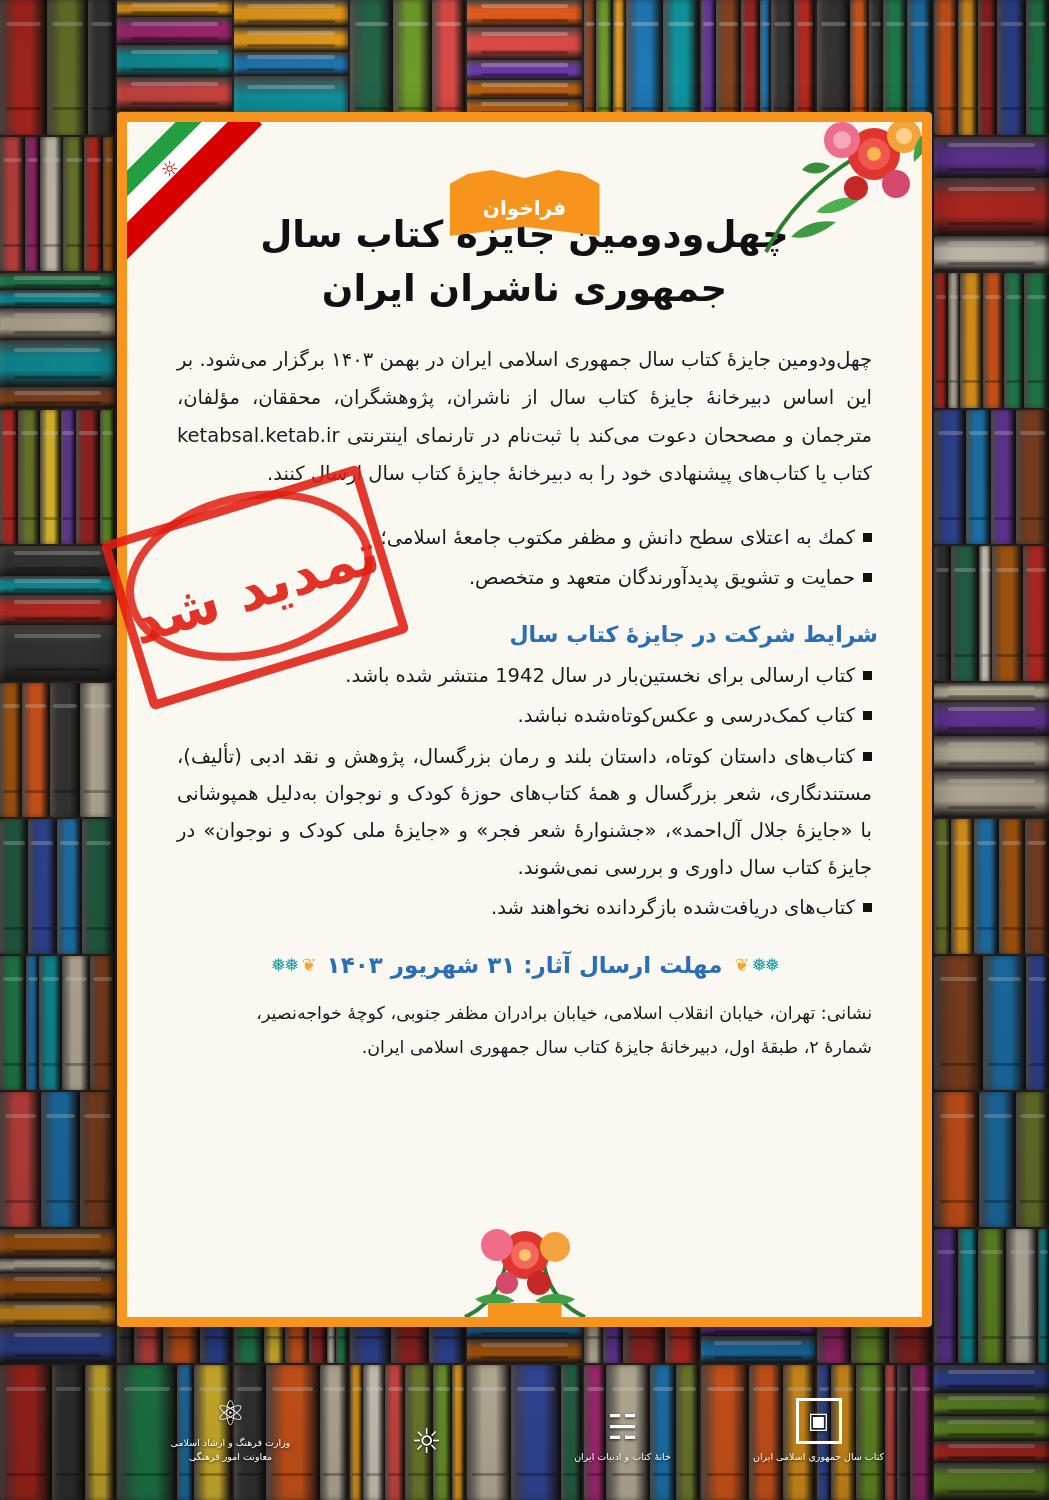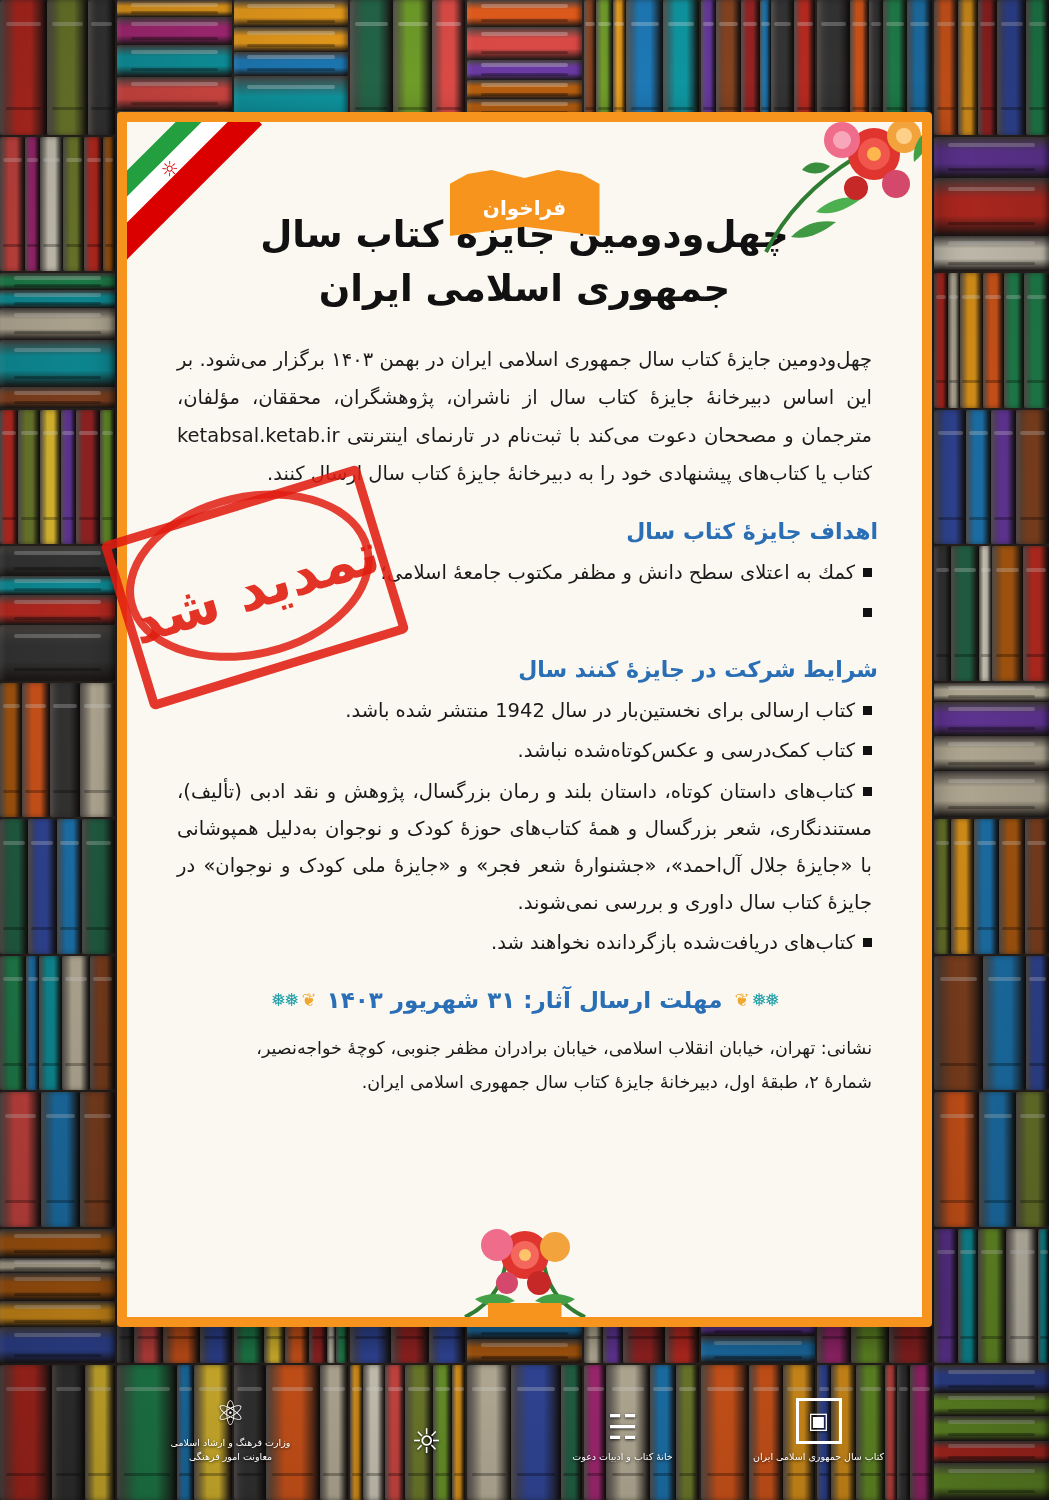--- a/index.html
+++ b/index.html
@@ -967,32 +967,31 @@
           <circle cx="110" cy="86" r="12" fill="#c62828"></circle>
           <path d="M168 60 C180 50 186 38 184 26 C172 34 166 46 168 60 Z" fill="#43a047"></path>
           <path d="M84 64 C72 58 62 60 56 68 C68 74 78 72 84 64 Z" fill="#388e3c"></path>
         </g>
       </svg>
 
       <div class="content">
 
         <div class="title">
           <div>چهل‌ودومین جایزهٔ کتاب سال</div>
-          <div>جمهوری اسلامی ایران</div>
+          <div>جمهوری ناشران ایران</div>
         </div>
 
         <p class="intro">چهل‌ودومین جایزهٔ کتاب سال جمهوری اسلامی ایران در بهمن ۱۴۰۳ برگزار می‌شود. بر این اساس دبیرخانهٔ جایزهٔ کتاب سال از ناشران، پژوهشگران، محققان، مؤلفان، مترجمان و مصححان دعوت می‌کند با ثبت‌نام در تارنمای اینترنتی ketabsal.ketab.ir کتاب یا کتاب‌های پیشنهادی خود را به دبیرخانهٔ جایزهٔ کتاب سال ارسال کنند.</p>
 
-        <h2 class="section-head">اهداف جایزهٔ کتاب سال</h2>
         <ul class="bullets right-list">
           <li><span class="sq"></span><span>کمك به اعتلای سطح دانش و مظفر مكتوب جامعهٔ اسلامی؛</span></li>
-          <li><span class="sq"></span></li>
+          <li><span class="sq"></span><span>حمایت و تشویق پدیدآورندگان متعهد و متخصص.</span></li>
         </ul>
 
-        <h2 class="section-head" style="margin-top:26px">شرایط شرکت در جایزهٔ کنند سال</h2>
+        <h2 class="section-head" style="margin-top:26px">شرایط شرکت در جایزهٔ کتاب سال</h2>
         <ul class="bullets just">
           <li style="text-align:right"><span class="sq"></span><span>کتاب ارسالی برای نخستین‌بار در سال 1942 منتشر شده باشد.</span></li>
           <li style="text-align:right"><span class="sq"></span><span>کتاب کمک‌درسی و عکس‌کوتاه‌شده نباشد.</span></li>
           <li><span class="sq"></span><span>کتاب‌های داستان کوتاه، داستان بلند و رمان بزرگسال، پژوهش و نقد ادبی (تألیف)، مستندنگاری، شعر بزرگسال و همهٔ کتاب‌های حوزهٔ کودک و نوجوان به‌دلیل همپوشانی با «جایزهٔ جلال آل‌احمد»، «جشنوارهٔ شعر فجر» و «جایزهٔ ملی کودک و نوجوان» در جایزهٔ کتاب سال داوری و بررسی نمی‌شوند.</span></li>
           <li style="text-align:right"><span class="sq"></span><span>کتاب‌های دریافت‌شده بازگردانده نخواهند شد.</span></li>
         </ul>
 
         <div class="deadline">
           <span class="orn">❅❅ <span class="dot">❦</span></span>
           <span>مهلت ارسال آثار: ۳۱ شهریور ۱۴۰۳</span>
@@ -1034,21 +1033,21 @@
   </div>
 
   <div class="footer">
     <div class="logo">
       <div class="mark">▣</div>
       <div class="lbl">کتاب سال
 جمهوری اسلامی ایران</div>
     </div>
     <div class="logo">
       <div class="glyph">☵</div>
-      <div class="lbl">خانهٔ کتاب و ادبیات دعوت</div>
+      <div class="lbl">خانهٔ کتاب و ادبیات ایران</div>
     </div>
     <div class="logo">
       <div class="glyph">☼</div>
       <div class="lbl"></div>
     </div>
     <div class="logo">
       <div class="glyph">⚛</div>
       <div class="lbl">وزارت فرهنگ و ارشاد اسلامی
 معاونت امور فرهنگی</div>
     </div>

